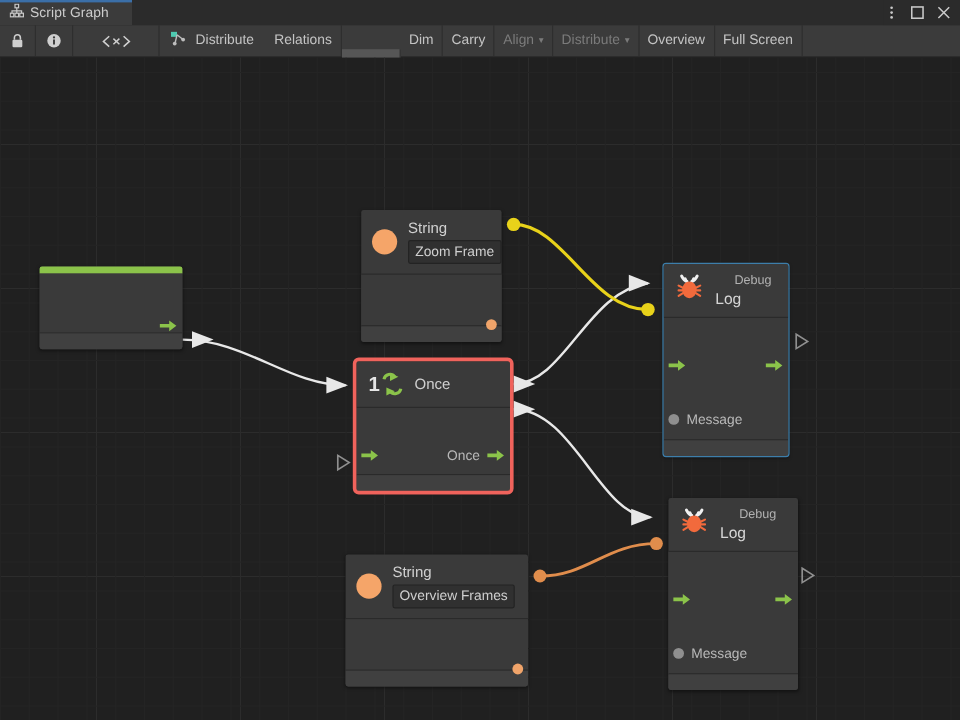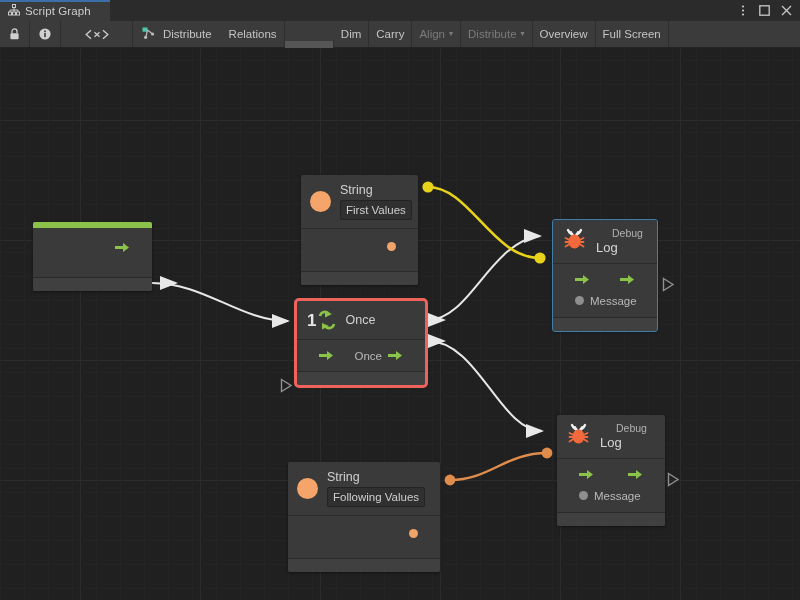--- a/index.html
+++ b/index.html
@@ -101,21 +101,21 @@
   }
   .head-greenbar { height: 6px; background: #8bc34a; border-radius: 2px 2px 0 0; }
   .node-titles { display: flex; flex-direction: column; justify-content: center; }
   .t-small { font-size: 10.5px; color: #b2b2b2; line-height: 13px; margin-left: 16px; }
   .t-big { font-size: 13px; color: #d6d6d6; line-height: 16px; }
   .t-one { font-size: 12.5px; color: #d0d0d0; }
 
   .node-body { padding: 6px 0 4px 0; border-bottom: 1px solid #2a2a2a; background: #3a3a3a; }
   .node-foot { height: 13px; background: #404040; border-radius: 0 0 2px 2px; }
 
-  .prow { display: flex; align-items: center; justify-content: space-between; height: 21px; padding: 0 22px; box-sizing: border-box; }
+  .prow { display: flex; align-items: center; justify-content: space-between; height: 21px; padding: 0 4px; box-sizing: border-box; margin-top: 24px; }
   .pleft, .pright { display: flex; align-items: center; gap: 6px; }
   .plabel { font-size: 11.5px; color: #b8b8b8; }
   .arrow-green { width: 15px; height: 11px; display: block; }
   .dot-grey { width: 9px; height: 9px; border-radius: 50%; background: #8f8f8f; }
   .dot-orange { width: 9px; height: 9px; border-radius: 50%; background: #f0a46a; }
 
   .strfield {
     background: #303030; border: 1px solid #232323; border-radius: 2px;
     font-size: 11.5px; color: #cfcfcf;
     padding: 2px 5px; line-height: 14px; white-space: nowrap;
@@ -268,21 +268,21 @@
         </div>
       </div>
       <div class="node-foot"></div>
     </div>
 
     <div class="node" style="left:301px; top:127px; width:117px;">
       <div class="node-head" style="padding:8px 9px; align-items:center;">
         <span class="bigdot-orange"></span>
         <span class="node-titles" style="gap:3px;">
           <span class="t-one">String</span>
-          <span class="strfield">First Values</span>
+          <span class="strfield">Zoom Frame</span>
         </span>
       </div>
       <div class="node-body" style="height:31px; padding-top:7px;">
         <div class="prow" style="justify-content:flex-end;">
           <span class="dot-orange"></span>
         </div>
       </div>
       <div class="node-foot"></div>
     </div>
 
@@ -363,21 +363,21 @@
 
     <svg class="port-tri" style="left:662px; top:229px;" width="13" height="15" viewBox="0 0 13 15">
       <path d="M1.5,1.5 L11,7.5 L1.5,13.5 z" fill="none" stroke="#8f8f8f" stroke-width="1.4"></path>
     </svg>
 
     <div class="node" style="left:288px; top:414px; width:152px;">
       <div class="node-head" style="padding:8px 9px; align-items:center;">
         <span class="bigdot-orange"></span>
         <span class="node-titles" style="gap:3px;">
           <span class="t-one">String</span>
-          <span class="strfield">Following Values</span>
+          <span class="strfield">Overview Frames</span>
         </span>
       </div>
       <div class="node-body" style="height:31px; padding-top:7px;">
         <div class="prow" style="justify-content:flex-end;">
           <span class="dot-orange"></span>
         </div>
       </div>
       <div class="node-foot"></div>
     </div>
 

